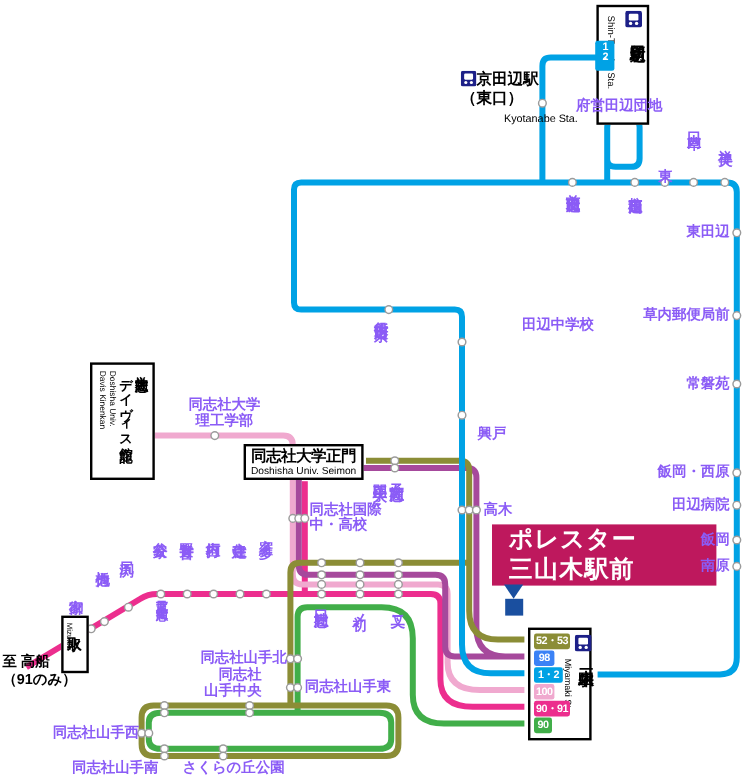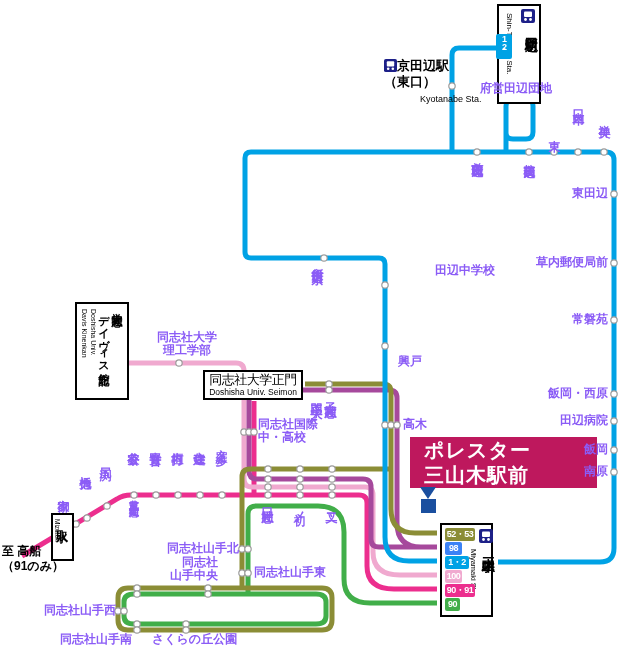--- a/index.html
+++ b/index.html
@@ -141,21 +141,21 @@
   </div>
 
   <div class="mapbox" style="left:75px;top:302px;width:54px;height:98px;">
     <div class="vtext" style="position:absolute;right:4px;top:4px;font-size:11px;font-weight:700;white-space:pre-line;line-height:13px;letter-spacing:-1px;">同志社大学
 デイヴィス記念館</div>
     <div class="ventext smalltext" style="position:absolute;left:3px;top:5px;font-size:7px;white-space:pre-line;line-height:9px;">Doshisha Univ.
 Davis Kinenkan</div>
   </div>
 
   <div class="mapbox" style="left:203px;top:370px;width:100px;height:30px;text-align:center;">
-    <div style="font-size:13px;font-weight:400;line-height:15px;letter-spacing:-0.5px;">同志社大学正門</div>
+    <div style="font-size:13px;font-weight:700;line-height:15px;letter-spacing:-0.5px;">同志社大学正門</div>
     <div class="smalltext" style="font-size:8.5px;line-height:10px;">Doshisha Univ. Seimon</div>
   </div>
 
   <div class="mapbox" style="left:51px;top:513px;width:23px;height:48px;">
     <div class="vtext" style="position:absolute;right:2px;top:6px;font-size:12px;font-weight:700;">水取</div>
     <div class="ventext smalltext" style="position:absolute;left:1px;top:4px;font-size:6.5px;">Mizutori</div>
   </div>
 
   <div style="position:absolute;left:2px;top:544px;z-index:30;font-size:12px;font-weight:700;line-height:15px;">
     <span>至 高船</span><br><span>（91のみ）</span>

